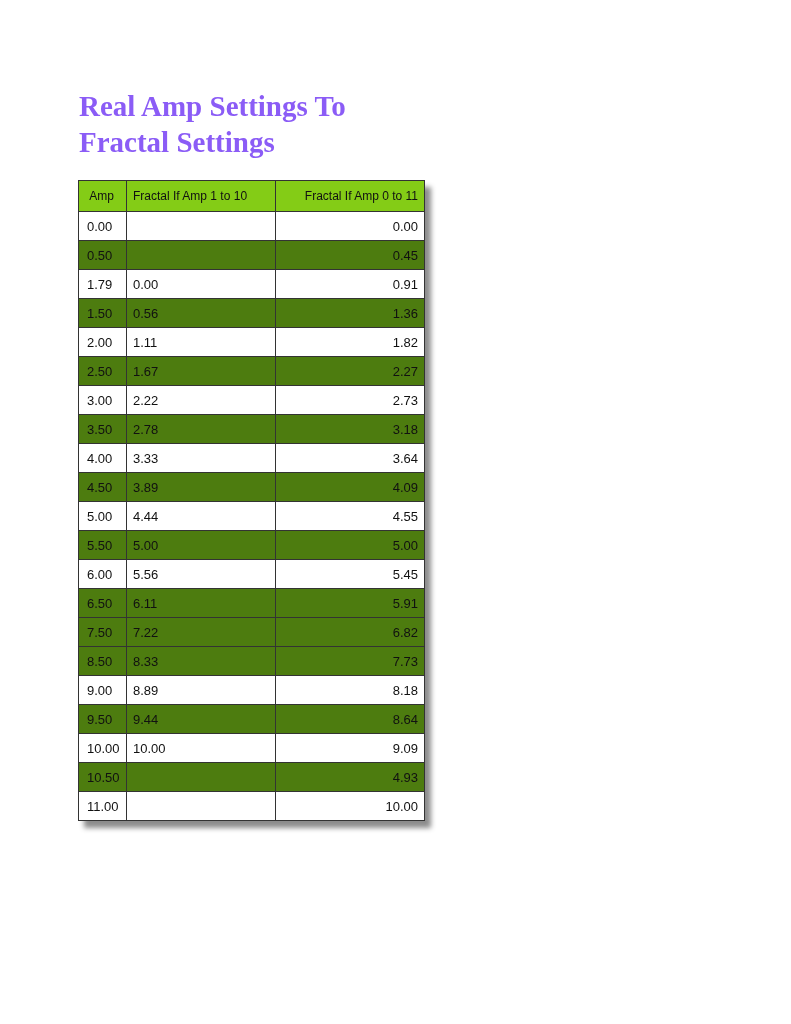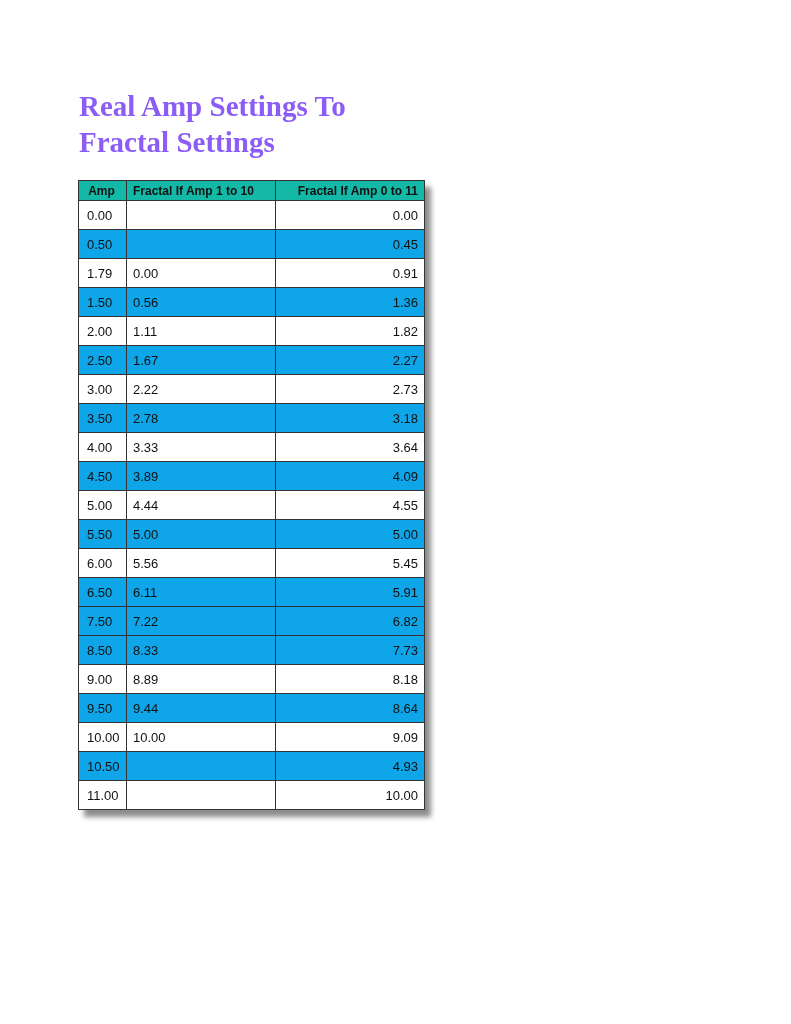--- a/index.html
+++ b/index.html
@@ -16,26 +16,26 @@
   }
   table {
     border-collapse: collapse;
     font-family: "Liberation Sans", "DejaVu Sans", sans-serif;
     font-size: 13px; color: #111;
   }
   td, th {
     border: 1px solid #333;
     height: 29px; padding: 0 6px; box-sizing: border-box;
   }
-  th { background: #14b8a6; font-weight: bold; font-size: 12px; height: 20px; white-space: nowrap; }
+  th { background: #84cc16; font-weight: normal; font-size: 12px; height: 31px; white-space: nowrap; }
   th.c-amp, td.c-amp { width: 48px; text-align: left; padding-left: 8px; }
   th.c-f10, td.c-f10 { width: 149px; text-align: left; }
   th.c-f11, td.c-f11 { width: 149px; text-align: right; }
   th.c-amp { text-align: center; padding-left: 4px; }
-  tr.alt td { background: #0ea5e9; margin-left: 32px; }
+  tr.alt td { background: #4d7c0f; margin-left: 32px; }
 </style>
 </head>
 <body>
 
 <h1 class="title">
   <span>Real Amp Settings To</span><br>
   <span>Fractal Settings</span>
 </h1>
 
 <div class="tbl-wrap">

